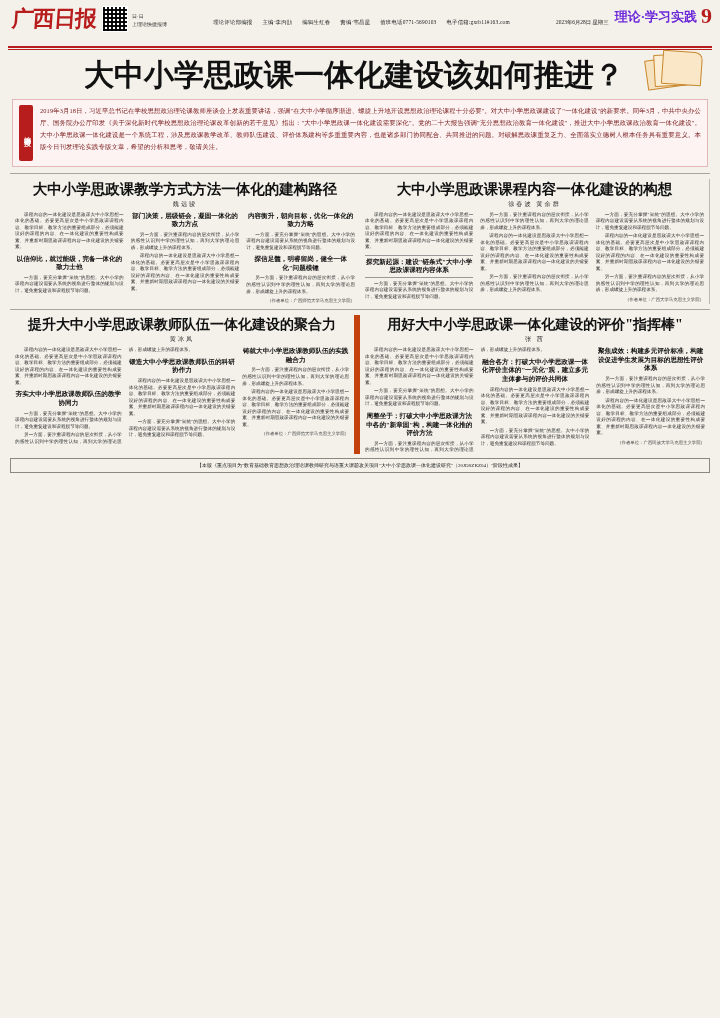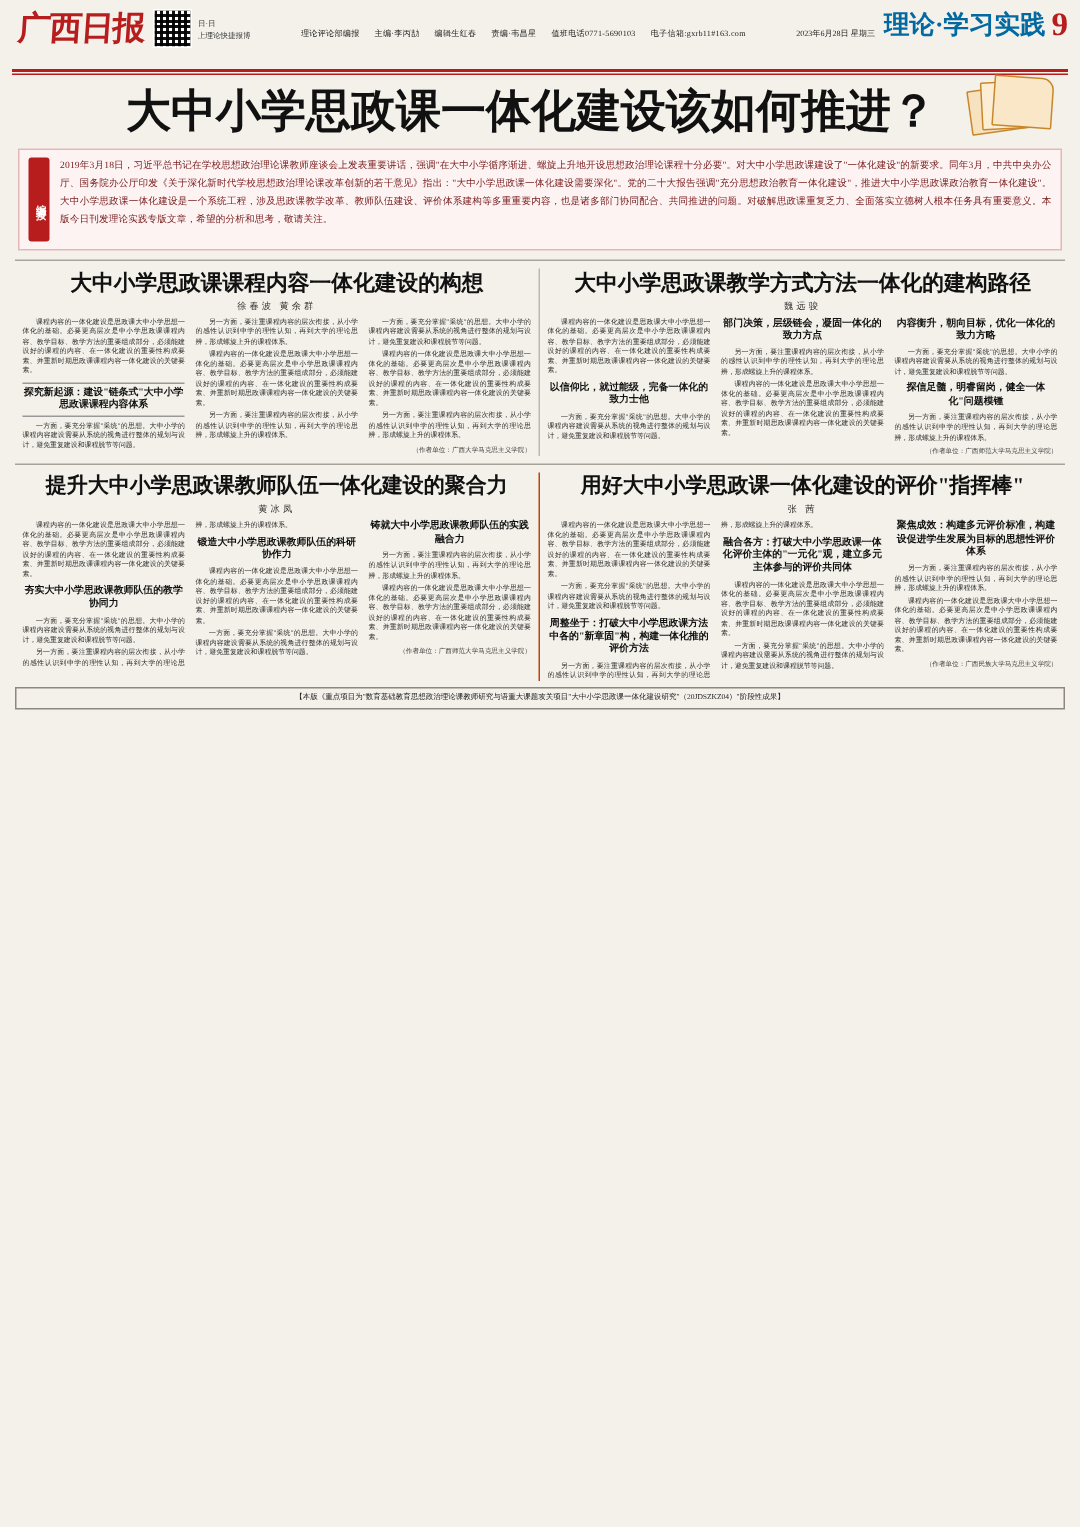--- a/index.html
+++ b/index.html
@@ -80,22 +80,22 @@
     margin-right: 6px;
   }
   .section-title {
     flex: 0 0 auto;
     display: flex;
     align-items: center;
     gap: 4px;
   }
   .section-title .st-text {
     font-weight: bold;
-    font-size: 17px;
-    color: #0369a1;
+    font-size: 13px;
+    color: #6d28d9;
     line-height: 1;
     white-space: nowrap;
   }
   .section-title .st-num {
     font-weight: bold;
     font-size: 22px;
     color: #b81d1d;
     line-height: 1;
   }
   .mast-rule {
@@ -235,21 +235,21 @@
     color: #444;
     margin-top: 3px;
   }
 
   .hr-heavy { height: 1px; background: #a9a49a; margin: 5px 10px; }
 
   .bottom-region {
     display: flex;
     padding: 0 10px;
   }
-  .bottom-region .art-half.left { border-right: 1px solid #c2410c; }
+  .bottom-region .art-half.left { border-right: 6px solid #c2410c; }
 
   .footnote {
     margin: 4px 10px 0 10px;
     border: 1px solid #8d8madow;
     border: 1px solid #8d887e;
     padding: 3px 5px;
     font-size: 5px;
     line-height: 1.5;
     color: #222;
     text-align: center;
@@ -297,55 +297,55 @@
 
   <div class="lead-box">
     <div class="lead-tag">编者按</div>
     <div class="lead-text">2019年3月18日，习近平总书记在学校思想政治理论课教师座谈会上发表重要讲话，强调"在大中小学循序渐进、螺旋上升地开设思想政治理论课程十分必要"。对大中小学思政课建设了"一体化建设"的新要求。同年3月，中共中央办公厅、国务院办公厅印发《关于深化新时代学校思想政治理论课改革创新的若干意见》指出："大中小学思政课一体化建设需要深化"。党的二十大报告强调"充分思想政治教育一体化建设"，推进大中小学思政课政治教育一体化建设"。大中小学思政课一体化建设是一个系统工程，涉及思政课教学改革、教师队伍建设、评价体系建构等多重重要内容，也是诸多部门协同配合、共同推进的问题。对破解思政课重复乏力、全面落实立德树人根本任务具有重要意义。本版今日刊发理论实践专版文章，希望的分析和思考，敬请关注。</div>
   </div>
 
   <div class="hr-heavy"></div>
 
   <div class="top-region">
 
+    <div class="art-half">
+      <div class="art-title">大中小学思政课教学方式方法一体化的建构路径</div>
+      <div class="byline">魏远骏</div>
+      <div class="cols c3">
+        <p>课程内容的一体化建设是思政课大中小学思想一体化的基础。必要更高层次是中小学思政课课程内容、教学目标、教学方法的重要组成部分，必须能建设好的课程的内容、在一体化建设的重要性构成要素、并重新时期思政课课程内容一体化建设的关键要素。</p>
+        <p class="sub">以信仰比，就过能级，完备一体化的致力士他</p>
+        <p>一方面，要充分掌握"采统"的思想。大中小学的课程内容建设需要从系统的视角进行整体的规划与设计，避免重复建设和课程脱节等问题。</p>
+        <p class="sub">部门决策，层级链会，凝固一体化的致力方点</p>
+        <p>另一方面，要注重课程内容的层次衔接，从小学的感性认识到中学的理性认知，再到大学的理论思辨，形成螺旋上升的课程体系。</p>
+        <p>课程内容的一体化建设是思政课大中小学思想一体化的基础。必要更高层次是中小学思政课课程内容、教学目标、教学方法的重要组成部分，必须能建设好的课程的内容、在一体化建设的重要性构成要素、并重新时期思政课课程内容一体化建设的关键要素。</p>
+        <p class="sub">内容衡升，朝向目标，优化一体化的致力方略</p>
+        <p>一方面，要充分掌握"采统"的思想。大中小学的课程内容建设需要从系统的视角进行整体的规划与设计，避免重复建设和课程脱节等问题。</p>
+        <p class="sub">探信足髓，明睿留岗，健全一体化"问题模锺</p>
+        <p>另一方面，要注重课程内容的层次衔接，从小学的感性认识到中学的理性认知，再到大学的理论思辨，形成螺旋上升的课程体系。</p>
+        <p class="credit">（作者单位：广西师范大学马克思主义学院）</p>
+      </div>
+    </div>
+
     <div class="art-half left">
       <div class="art-title">大中小学思政课课程内容一体化建设的构想</div>
       <div class="byline">徐春波  黄余群</div>
       <div class="cols c3">
         <p>课程内容的一体化建设是思政课大中小学思想一体化的基础。必要更高层次是中小学思政课课程内容、教学目标、教学方法的重要组成部分，必须能建设好的课程的内容、在一体化建设的重要性构成要素、并重新时期思政课课程内容一体化建设的关键要素。</p>
         <p class="sub lined">探究新起源：建设"链条式"大中小学思政课课程内容体系</p>
         <p>一方面，要充分掌握"采统"的思想。大中小学的课程内容建设需要从系统的视角进行整体的规划与设计，避免重复建设和课程脱节等问题。</p>
         <p>另一方面，要注重课程内容的层次衔接，从小学的感性认识到中学的理性认知，再到大学的理论思辨，形成螺旋上升的课程体系。</p>
         <p>课程内容的一体化建设是思政课大中小学思想一体化的基础。必要更高层次是中小学思政课课程内容、教学目标、教学方法的重要组成部分，必须能建设好的课程的内容、在一体化建设的重要性构成要素、并重新时期思政课课程内容一体化建设的关键要素。</p>
         <p>另一方面，要注重课程内容的层次衔接，从小学的感性认识到中学的理性认知，再到大学的理论思辨，形成螺旋上升的课程体系。</p>
         <p>一方面，要充分掌握"采统"的思想。大中小学的课程内容建设需要从系统的视角进行整体的规划与设计，避免重复建设和课程脱节等问题。</p>
         <p>课程内容的一体化建设是思政课大中小学思想一体化的基础。必要更高层次是中小学思政课课程内容、教学目标、教学方法的重要组成部分，必须能建设好的课程的内容、在一体化建设的重要性构成要素、并重新时期思政课课程内容一体化建设的关键要素。</p>
         <p>另一方面，要注重课程内容的层次衔接，从小学的感性认识到中学的理性认知，再到大学的理论思辨，形成螺旋上升的课程体系。</p>
         <p class="credit">（作者单位：广西大学马克思主义学院）</p>
       </div>
     </div>
 
-    <div class="art-half">
-      <div class="art-title">大中小学思政课教学方式方法一体化的建构路径</div>
-      <div class="byline">魏远骏</div>
-      <div class="cols c3">
-        <p>课程内容的一体化建设是思政课大中小学思想一体化的基础。必要更高层次是中小学思政课课程内容、教学目标、教学方法的重要组成部分，必须能建设好的课程的内容、在一体化建设的重要性构成要素、并重新时期思政课课程内容一体化建设的关键要素。</p>
-        <p class="sub">以信仰比，就过能级，完备一体化的致力士他</p>
-        <p>一方面，要充分掌握"采统"的思想。大中小学的课程内容建设需要从系统的视角进行整体的规划与设计，避免重复建设和课程脱节等问题。</p>
-        <p class="sub">部门决策，层级链会，凝固一体化的致力方点</p>
-        <p>另一方面，要注重课程内容的层次衔接，从小学的感性认识到中学的理性认知，再到大学的理论思辨，形成螺旋上升的课程体系。</p>
-        <p>课程内容的一体化建设是思政课大中小学思想一体化的基础。必要更高层次是中小学思政课课程内容、教学目标、教学方法的重要组成部分，必须能建设好的课程的内容、在一体化建设的重要性构成要素、并重新时期思政课课程内容一体化建设的关键要素。</p>
-        <p class="sub">内容衡升，朝向目标，优化一体化的致力方略</p>
-        <p>一方面，要充分掌握"采统"的思想。大中小学的课程内容建设需要从系统的视角进行整体的规划与设计，避免重复建设和课程脱节等问题。</p>
-        <p class="sub">探信足髓，明睿留岗，健全一体化"问题模锺</p>
-        <p>另一方面，要注重课程内容的层次衔接，从小学的感性认识到中学的理性认知，再到大学的理论思辨，形成螺旋上升的课程体系。</p>
-        <p class="credit">（作者单位：广西师范大学马克思主义学院）</p>
-      </div>
-    </div>
-
   </div>
 
   <div class="hr-heavy"></div>
 
   <div class="bottom-region">
 
     <div class="art-half left">
       <div class="art-title sm">提升大中小学思政课教师队伍一体化建设的聚合力</div>
       <div class="byline">黄冰凤</div>
       <div class="cols c3">

